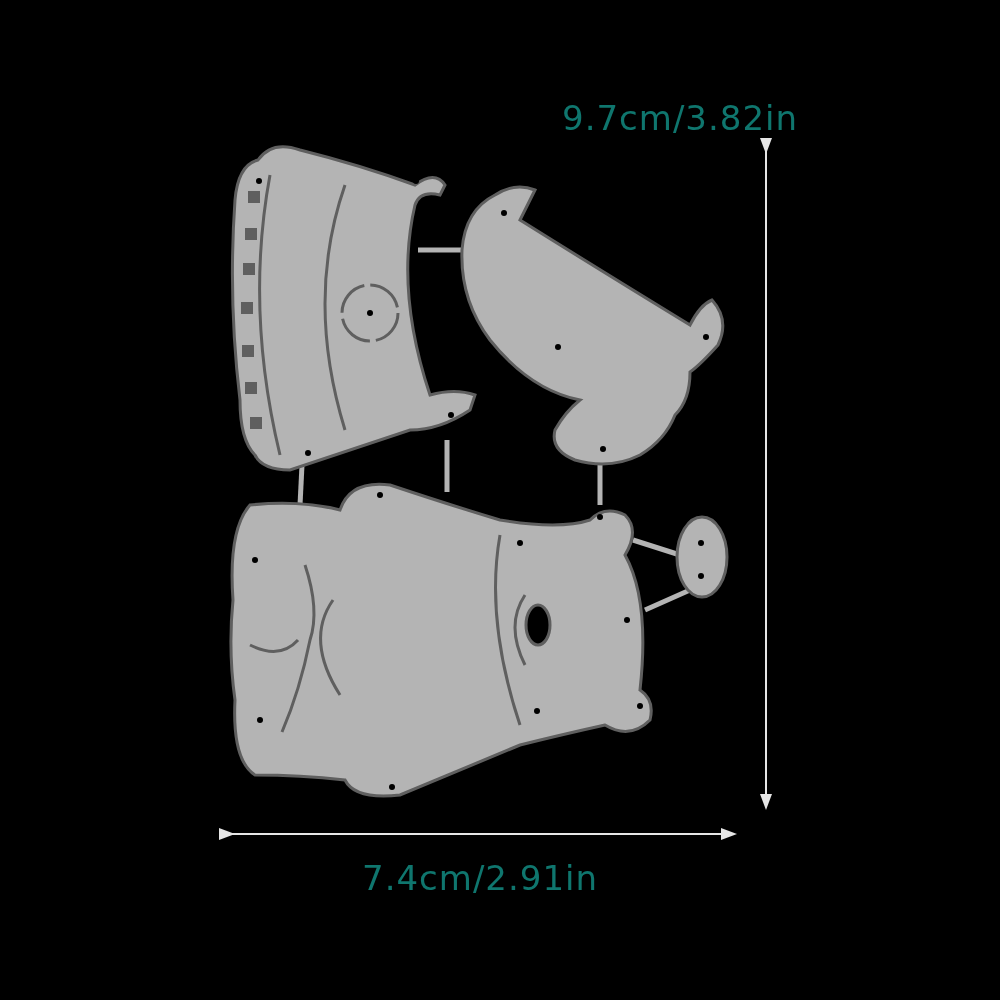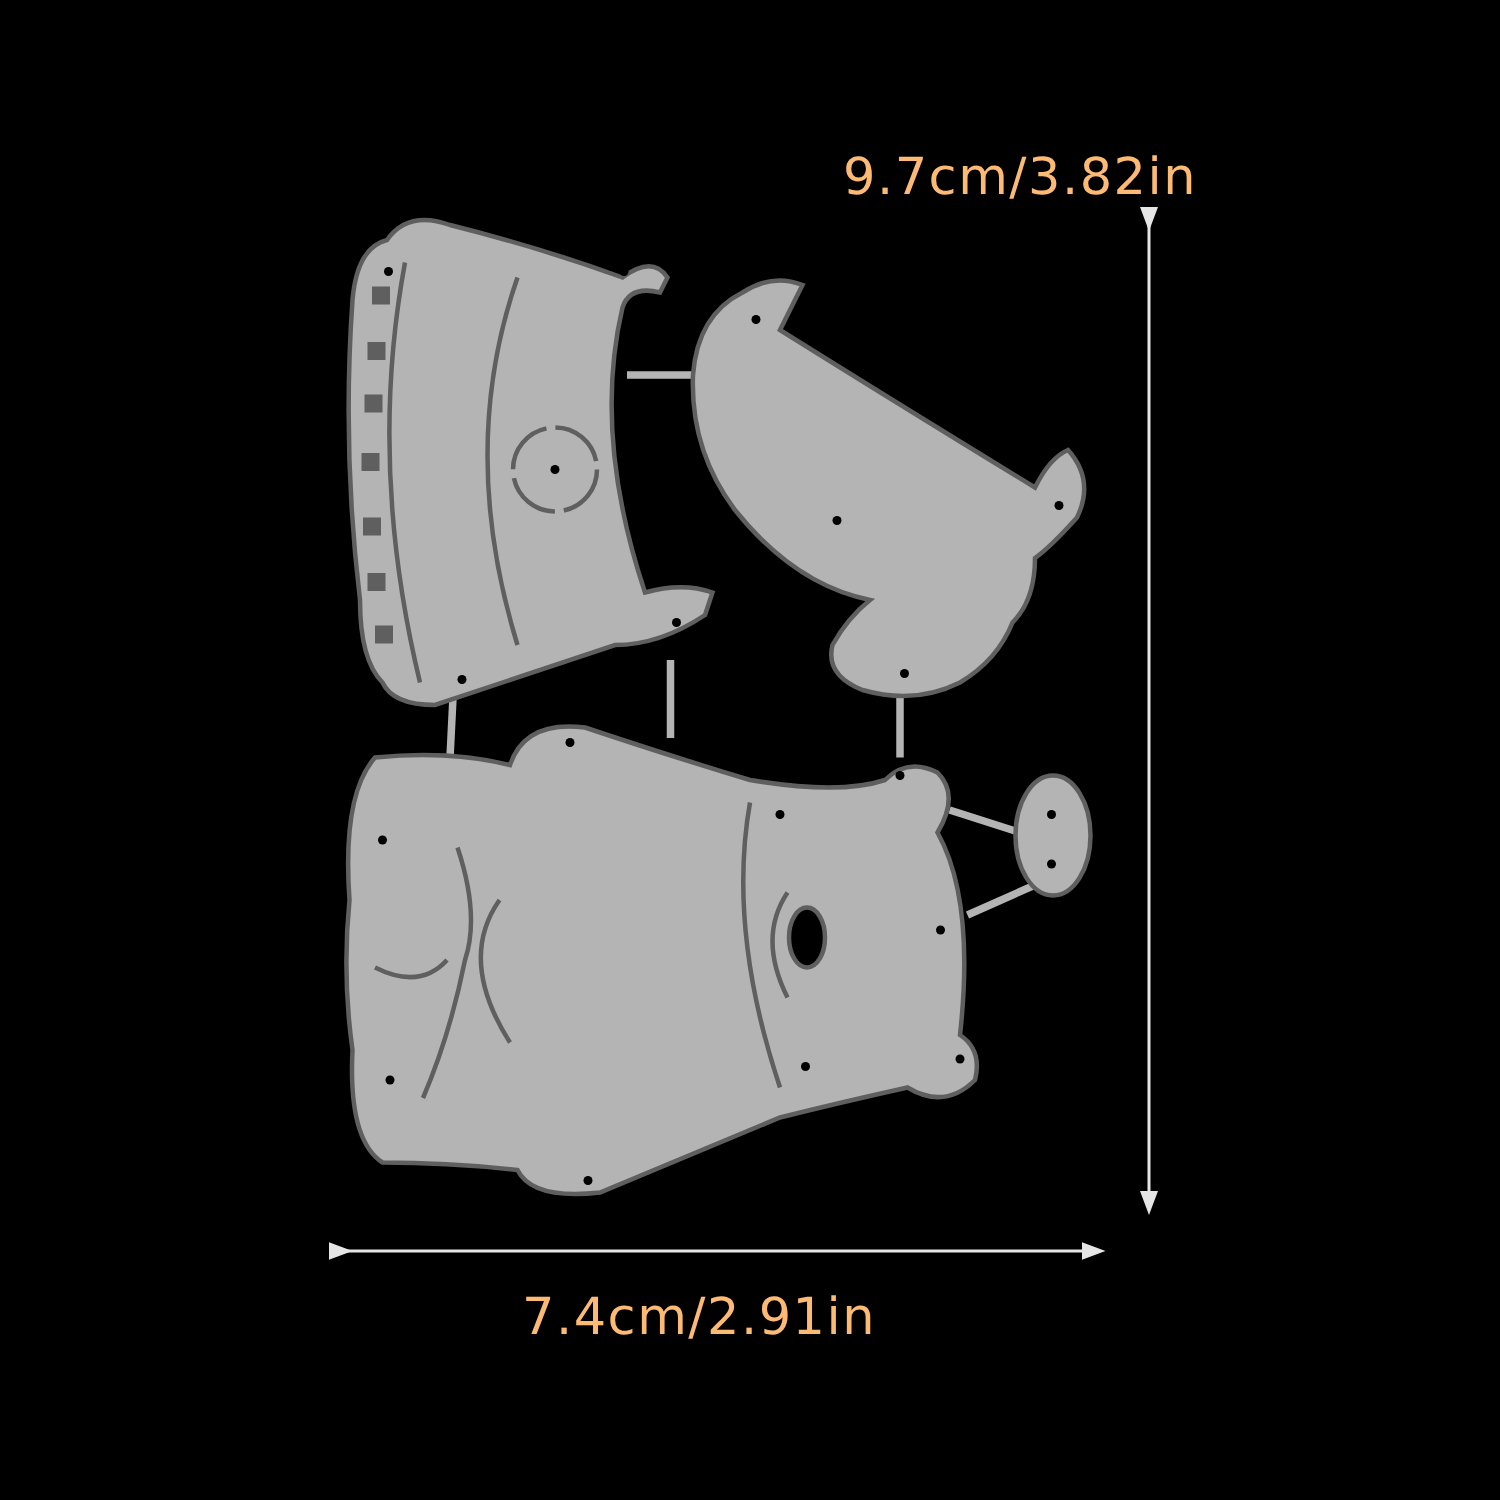--- a/index.html
+++ b/index.html
@@ -1,19 +1,19 @@
 <!DOCTYPE html>
 <html><head>
 <meta charset="utf-8">
 <style>
   html, body { margin:0; padding:0; background:#000; }
   body { width:1000px; height:1000px; position:relative; overflow:hidden; font-family:"DejaVu Sans", sans-serif; }
-  .dim-label { position:absolute; color:#fdba74; font-size:34px; letter-spacing:1px; white-space:nowrap; }
+  .dim-label { position:absolute; color:#0f766e; font-size:34px; letter-spacing:1px; white-space:nowrap; }
   #dim-height-label { left:562px; top:98px; }
-  #dim-width-label { left:348px; top:858px; }
+  #dim-width-label { left:362px; top:858px; }
   svg.art { position:absolute; left:0; top:0; }
 </style>
 </head>
 <body>
 
 <svg class="art" width="1000" height="1000" viewBox="0 0 1000 1000">
   <defs>
     <marker id="arrowhead" markerWidth="8" markerHeight="8" refX="4" refY="4" orient="auto">
       <path d="M0,1 L8,4 L0,7 Z" fill="#e6e6e6"></path>
     </marker>

